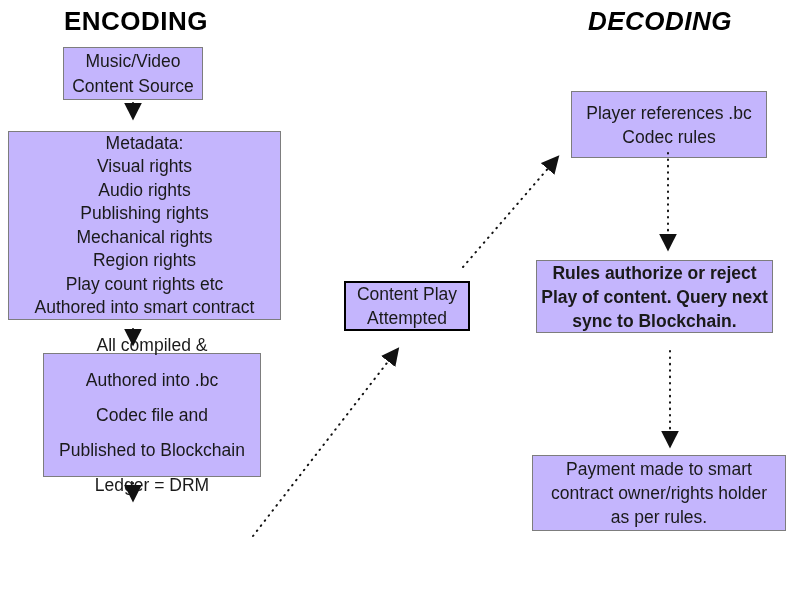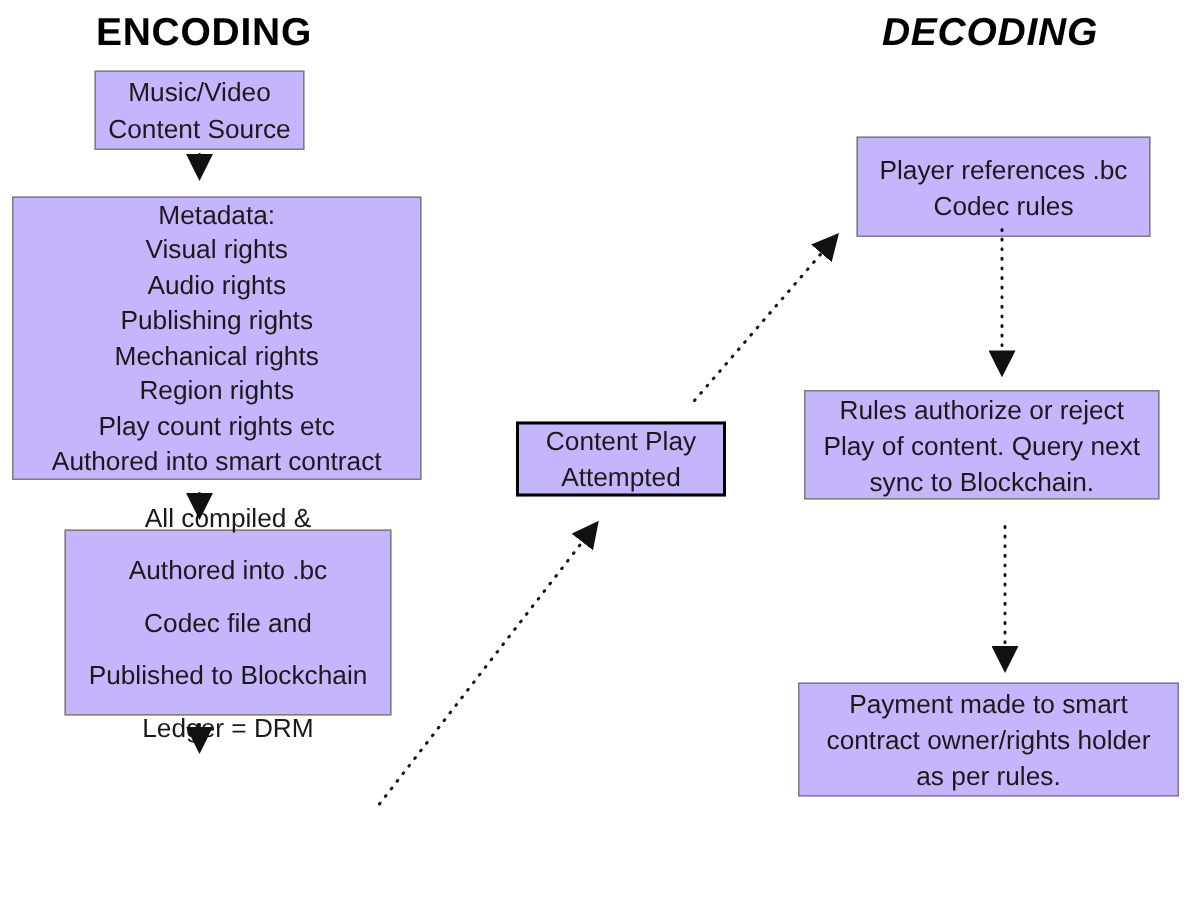--- a/index.html
+++ b/index.html
@@ -33,23 +33,23 @@
     justify-content: center;
     text-align: center;
     white-space: pre-line;
     font-size: 17.5px;
     line-height: 24px;
   }
   .box-source       { left: 63px;  top: 47px;  width: 140px; height: 53px;  line-height: 25px; }
   .box-metadata     { left: 8px;   top: 131px; width: 273px; height: 189px; line-height: 23.5px; }
   .box-compiled     { left: 43px;  top: 353px; width: 218px; height: 124px; line-height: 35px; }
   .box-delivered    { left: 27px;  top: 512px; width: 213px; height: 78px;  line-height: 25px; }
-  .box-content-play { left: 344px; top: 281px; width: 140px; height: 50px;  border: 2px solid var(--emphasis-border, #000); }
+  .box-content-play { left: 344px; top: 281px; width: 126px; height: 50px;  border: 2px solid var(--emphasis-border, #000); }
   .box-player-refs  { left: 571px; top: 91px;  width: 196px; height: 67px; }
-  .box-rules        { left: 536px; top: 260px; width: 237px; height: 73px; }
+  .box-rules        { left: 536px; top: 260px; width: 237px; height: 73px; font-weight: bold; }
   .box-payment      { left: 532px; top: 455px; width: 254px; height: 76px; }
   svg.arrows {
     position: absolute;
     left: 0; top: 0;
     width: 800px; height: 600px;
     pointer-events: none;
   }
   svg.arrows line {
     stroke: var(--arrow, #111111);
     stroke-width: 2;

